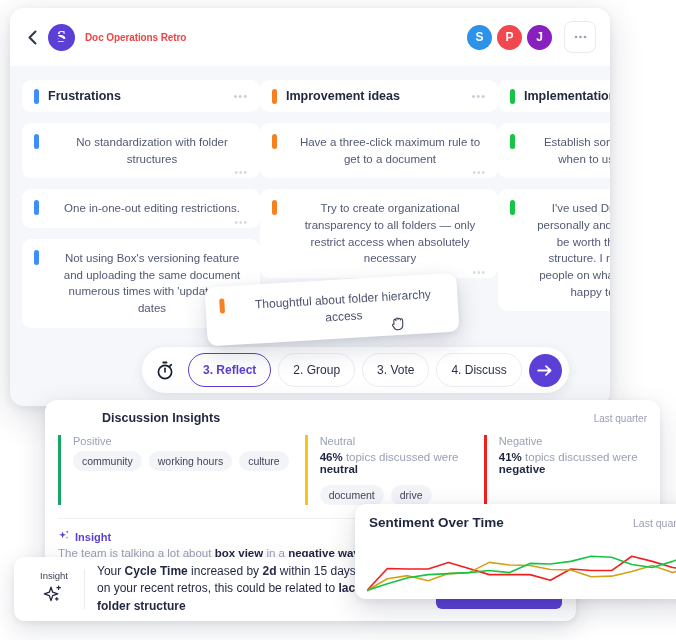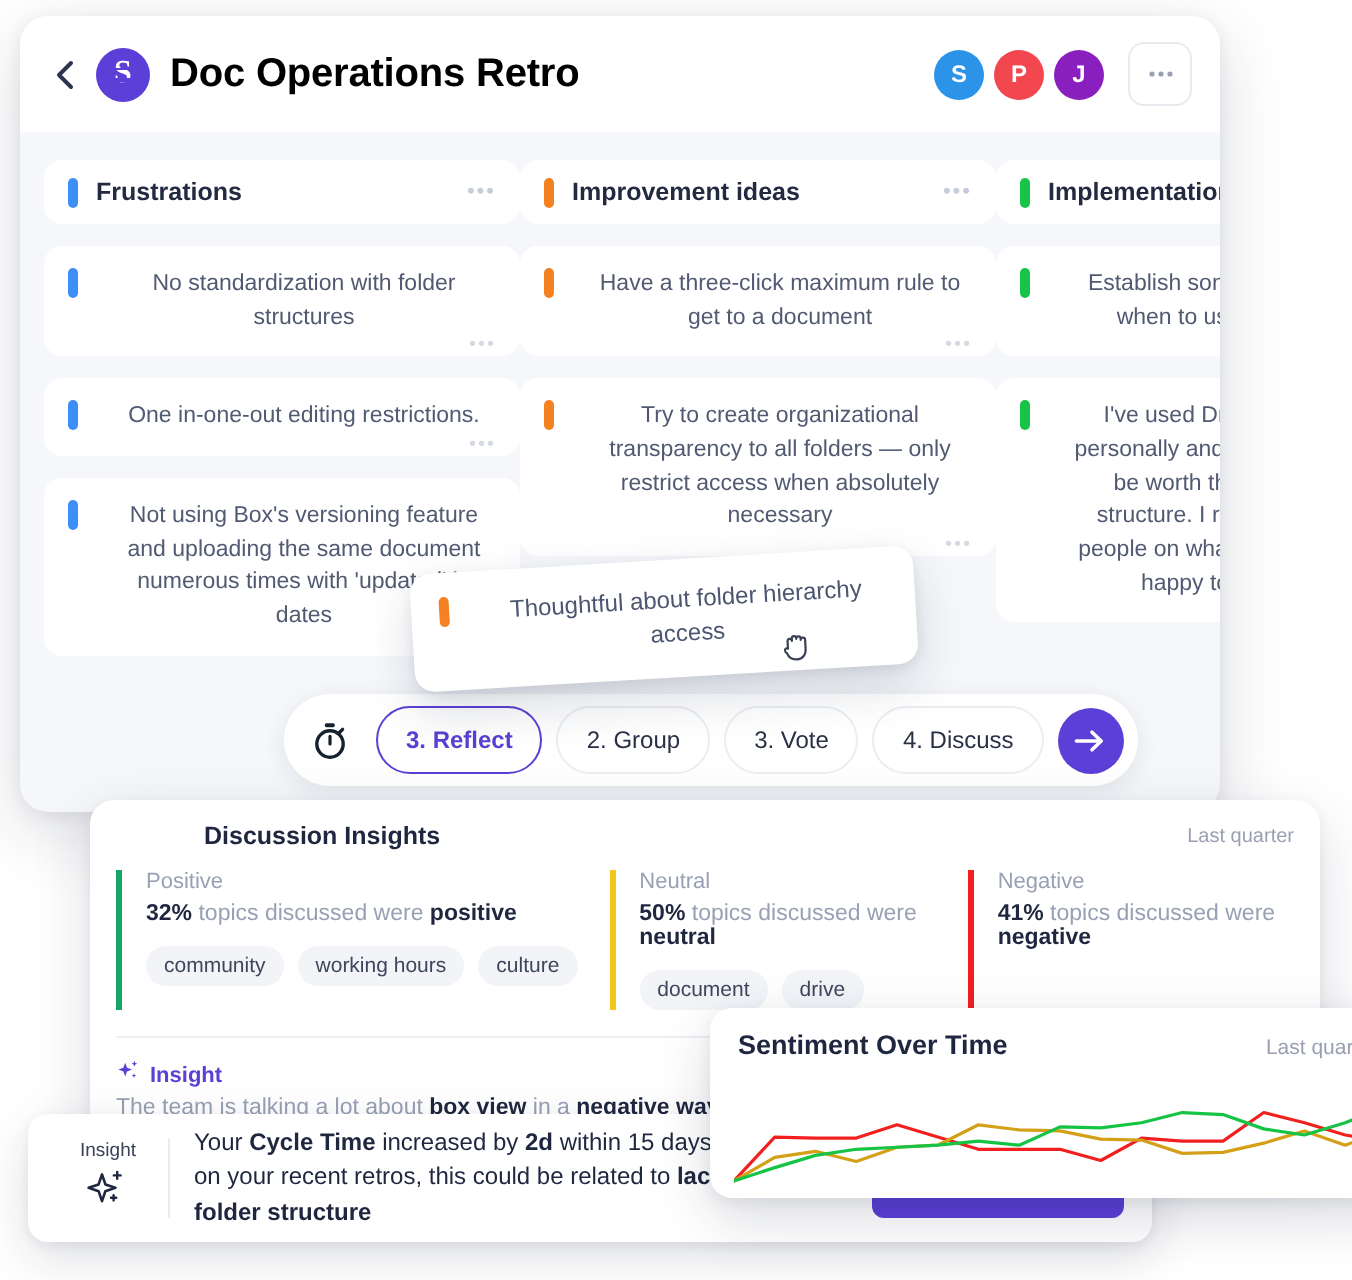--- a/index.html
+++ b/index.html
@@ -33,21 +33,21 @@
     background:#5b3fd6;flex:0 0 auto;margin-right:10px;
     display:flex;align-items:center;justify-content:center;
     color:#fff;font-weight:bold;font-size:15px;
     position:relative;
   }
   .logo .sglyph{font-family:"Liberation Serif",serif;font-size:16px;font-weight:bold;letter-spacing:0;}
   .logo .bar{position:absolute;left:7px;right:7px;height:1.5px;background:#5b3fd6;}
   .logo .bar.b1{top:10px;}
   .logo .bar.b2{bottom:10px;}
   .board-title{
-    font-size:20px;font-weight:bold;color:#000000;letter-spacing:-0.1px;
+    font-size:10px;font-weight:bold;color:#ef4444;letter-spacing:-0.1px;
   }
   .header-right{margin-left:auto;display:flex;align-items:center;gap:5px;}
   .avatar{
     width:25px;height:25px;border-radius:50%;color:#fff;
     display:flex;align-items:center;justify-content:center;
     font-size:12px;font-weight:bold;cursor:pointer;
   }
   .more-btn{
     width:30px;height:30px;border-radius:8px;background:#fff;
     border:1px solid #e8eaf0;margin-left:7px;
@@ -308,30 +308,29 @@
   </div>
 
   <div class="insights-panel">
     <div class="ip-head">
       <div class="ip-title">Discussion Insights</div>
       <div class="ip-period">Last quarter</div>
     </div>
     <div class="sent-row" id="sent-row">
         <div class="sent-card" style="border-left-color: rgb(22, 167, 101);">
           <div class="sent-label">Positive</div>
-          <div class="sent-stat"><b>32%</b><span> topics discussed were </span><b>positive</b></div>
           <div class="tags">
             <span class="tag">community</span>
             <span class="tag">working hours</span>
             <span class="tag">culture</span>
           </div>
         </div>
         <div class="sent-card" style="border-left-color: rgb(245, 197, 24);">
           <div class="sent-label">Neutral</div>
-          <div class="sent-stat"><b>50%</b><span> topics discussed were </span><b>neutral</b></div>
+          <div class="sent-stat"><b>46%</b><span> topics discussed were </span><b>neutral</b></div>
           <div class="tags">
             <span class="tag">document</span>
             <span class="tag">drive</span>
           </div>
         </div>
         <div class="sent-card" style="border-left-color: rgb(242, 31, 31);">
           <div class="sent-label">Negative</div>
           <div class="sent-stat"><b>41%</b><span> topics discussed were </span><b>negative</b></div>
           <div class="tags"></div>
         </div>

